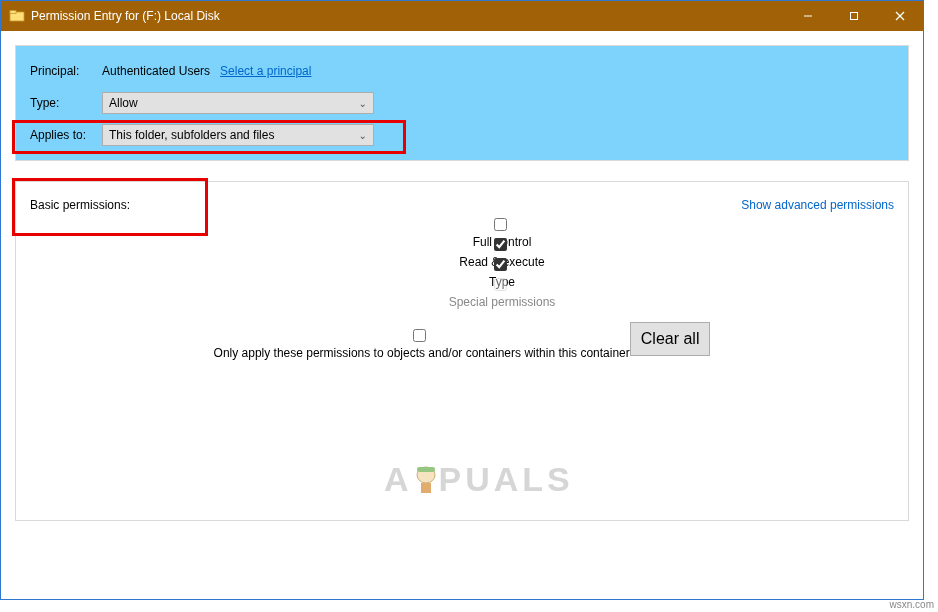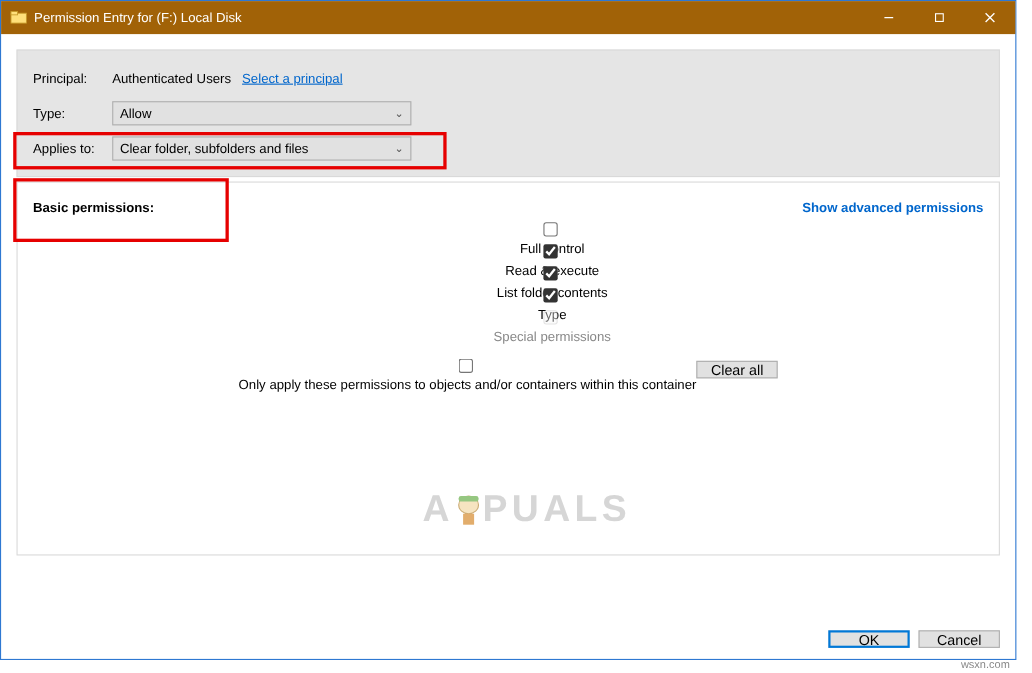--- a/index.html
+++ b/index.html
@@ -40,23 +40,23 @@
     width: 46px; height: 30px;
     display: flex; align-items: center; justify-content: center;
     color: #fff;
   }
   .content {
     padding: 14px 14px 0 14px;
   }
   .panel {
     border: 1px solid #d9d9d9;
     padding: 14px 14px 14px 14px;
-    margin-bottom: 4px;
-    position: relative;
-    background: #e5e5e5;
+    margin-bottom: 20px;
+    position: relative;
+    background: #7dd3fc;
   }
   .row {
     display: flex;
     align-items: center;
     margin-bottom: 10px;
     min-height: 22px;
   }
   .row .label {
     width: 72px;
     flex-shrink: 0;
@@ -86,21 +86,20 @@
   .perm-panel {
     border: 1px solid #d9d9d9;
     padding: 16px 14px 14px 14px;
     position: relative;
     min-height: 340px;
   }
   .perm-head {
     display: flex;
     justify-content: space-between;
     align-items: flex-start;
-    font-weight: bold;
   }
   .perm-list {
     margin-left: 80px;
     margin-top: 6px;
   }
   .perm-item {
     display: flex;
     align-items: center;
     height: 20px;
     gap: 4px;
@@ -113,30 +112,30 @@
     accent-color: #333;
   }
   input[type=checkbox]:disabled { opacity: 0.6; }
   .lower-row {
     display: flex;
     align-items: center;
     justify-content: center;
     margin-top: 24px;
   }
   .btn {
-    height: 16px;
+    height: 34px;
     min-width: 74px;
     border: 1px solid #adadad;
     background: #e1e1e1;
     display: inline-flex;
     align-items: center;
     justify-content: center;
     padding: 0 10px;
     cursor: pointer;
-    font-size: 13px;
+    font-size: 16px;
   }
   .btn.primary {
     border: 2px solid #0078d7;
   }
   .footer {
     position: absolute;
     bottom: 10px;
     right: 14px;
     display: flex;
     gap: 8px;
@@ -151,21 +150,21 @@
     letter-spacing: 4px;
     display: flex;
     align-items: center;
     pointer-events: none;
     opacity: 0.7;
     z-index: 0;
   }
   .watermark svg { margin: 0 -2px; }
   .wsxn {
     position: absolute;
-    bottom: 2px; right: 20px;
+    bottom: 2px; right: 4px;
     font-size: 10px;
     color: #888;
   }
 </style>
 </head>
 <body>
 
 <div class="window">
 
   <div class="titlebar">
@@ -205,21 +204,21 @@
       <div class="row">
         <span class="label">Type:</span>
         <div class="select wide">
           <span>Allow</span>
           <span class="chev">⌄</span>
         </div>
       </div>
       <div class="row" style="margin-bottom:0">
         <span class="label">Applies to:</span>
         <div class="select wide">
-          <span>Clear folder, subfolders and files</span>
+          <span>This folder, subfolders and files</span>
           <span class="chev">⌄</span>
         </div>
       </div>
 
       <div class="highlight" style="left:-4px; top:74px; width:394px; height:34px;"></div>
     </div>
 
     <div class="perm-panel">
 
       <div class="watermark">
@@ -241,24 +240,20 @@
           <label class="perm-item">
             <input type="checkbox" style="">
             <span>Full control</span>
           </label>
           <label class="perm-item">
             <input type="checkbox" checked="" style="">
             <span>Read &amp; execute</span>
           </label>
           <label class="perm-item">
             <input type="checkbox" checked="" style="">
-            <span>List folder contents</span>
-          </label>
-          <label class="perm-item">
-            <input type="checkbox" checked="" style="">
             <span>Type</span>
           </label>
           <label class="perm-item disabled">
             <input type="checkbox" disabled="" style="">
             <span>Special permissions</span>
           </label>
         </div>
 
       <div class="lower-row">
         <label class="perm-item" style="margin-left:0;">
@@ -266,20 +261,16 @@
           <span>Only apply these permissions to objects and/or containers within this container</span>
         </label>
         <div class="btn">Clear all</div>
       </div>
 
       <div class="highlight" style="left:-4px; top:-4px; width:196px; height:58px;"></div>
     </div>
 
   </div>
 
-  <div class="footer">
-    <div class="btn primary">OK</div>
-    <div class="btn">Cancel</div>
-  </div>
 
 </div>
 
 <div class="wsxn">wsxn.com</div>
 
 </body></html>

